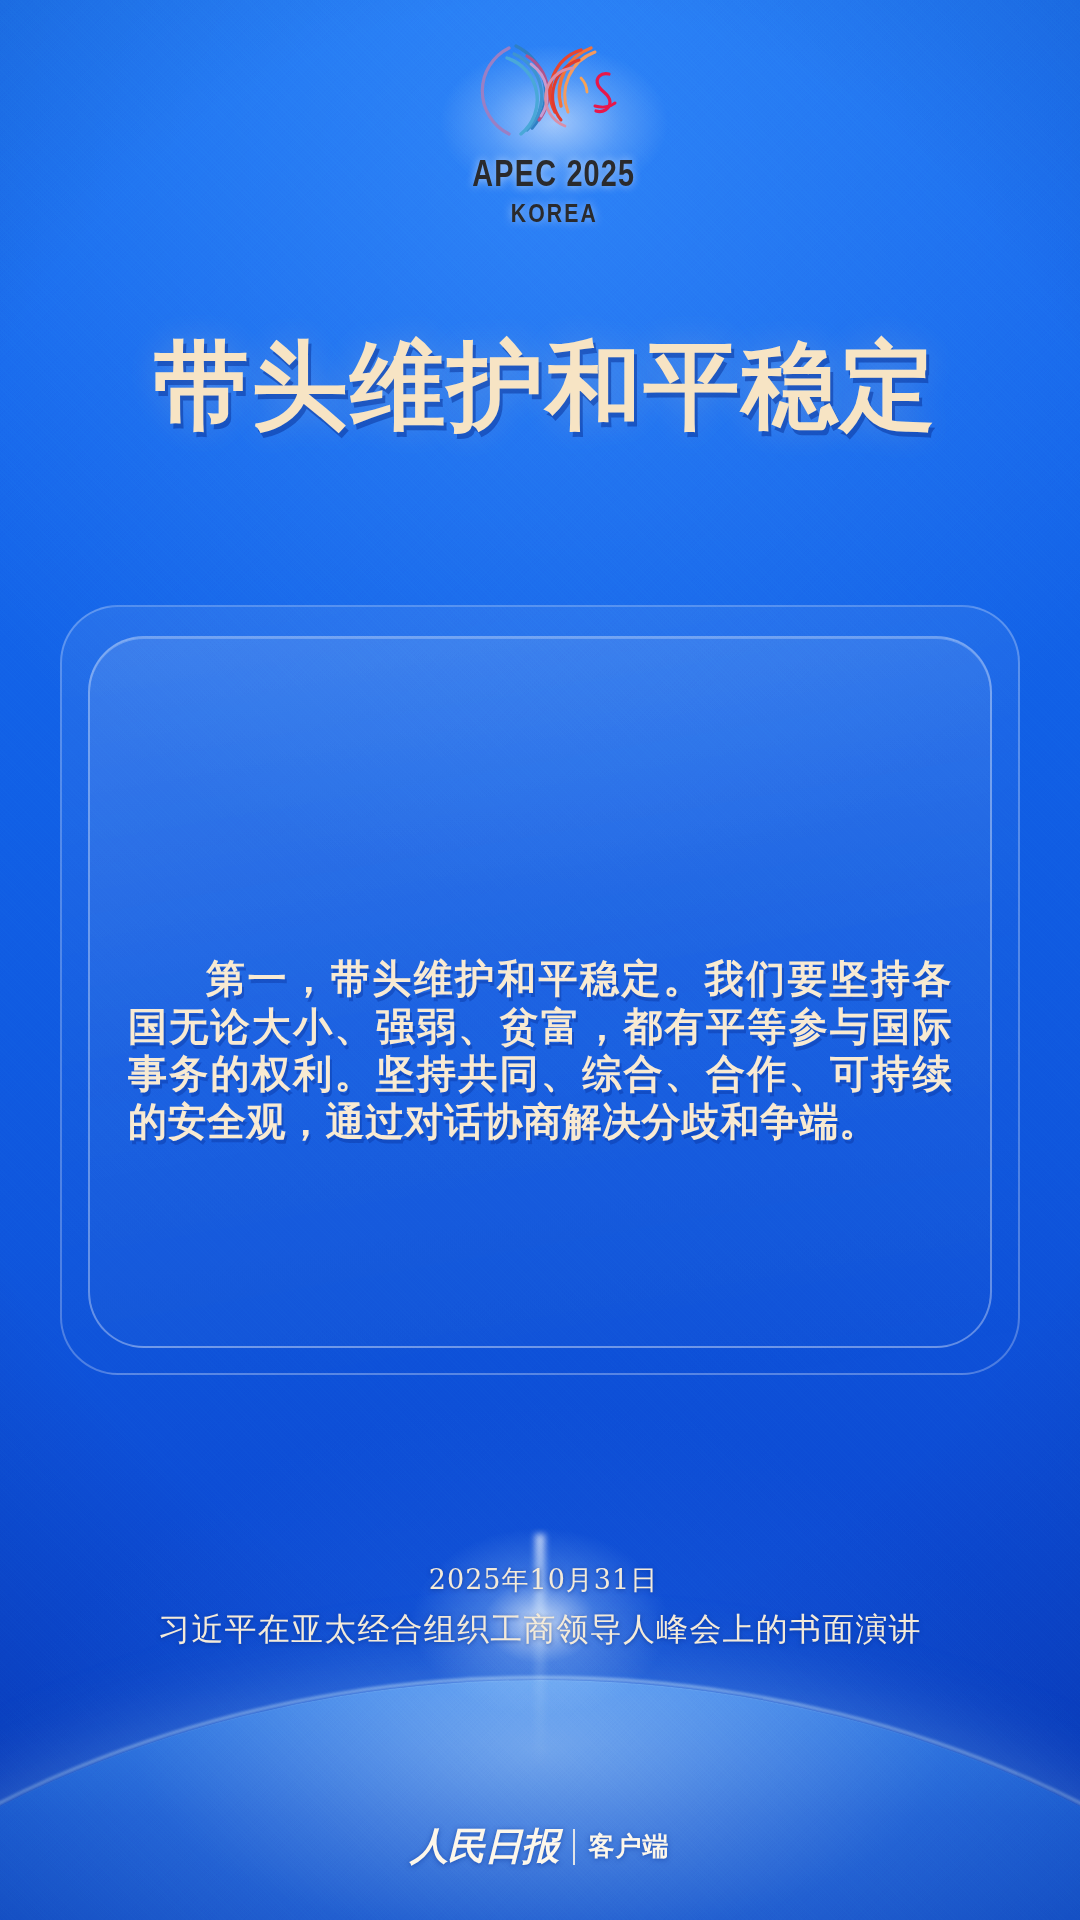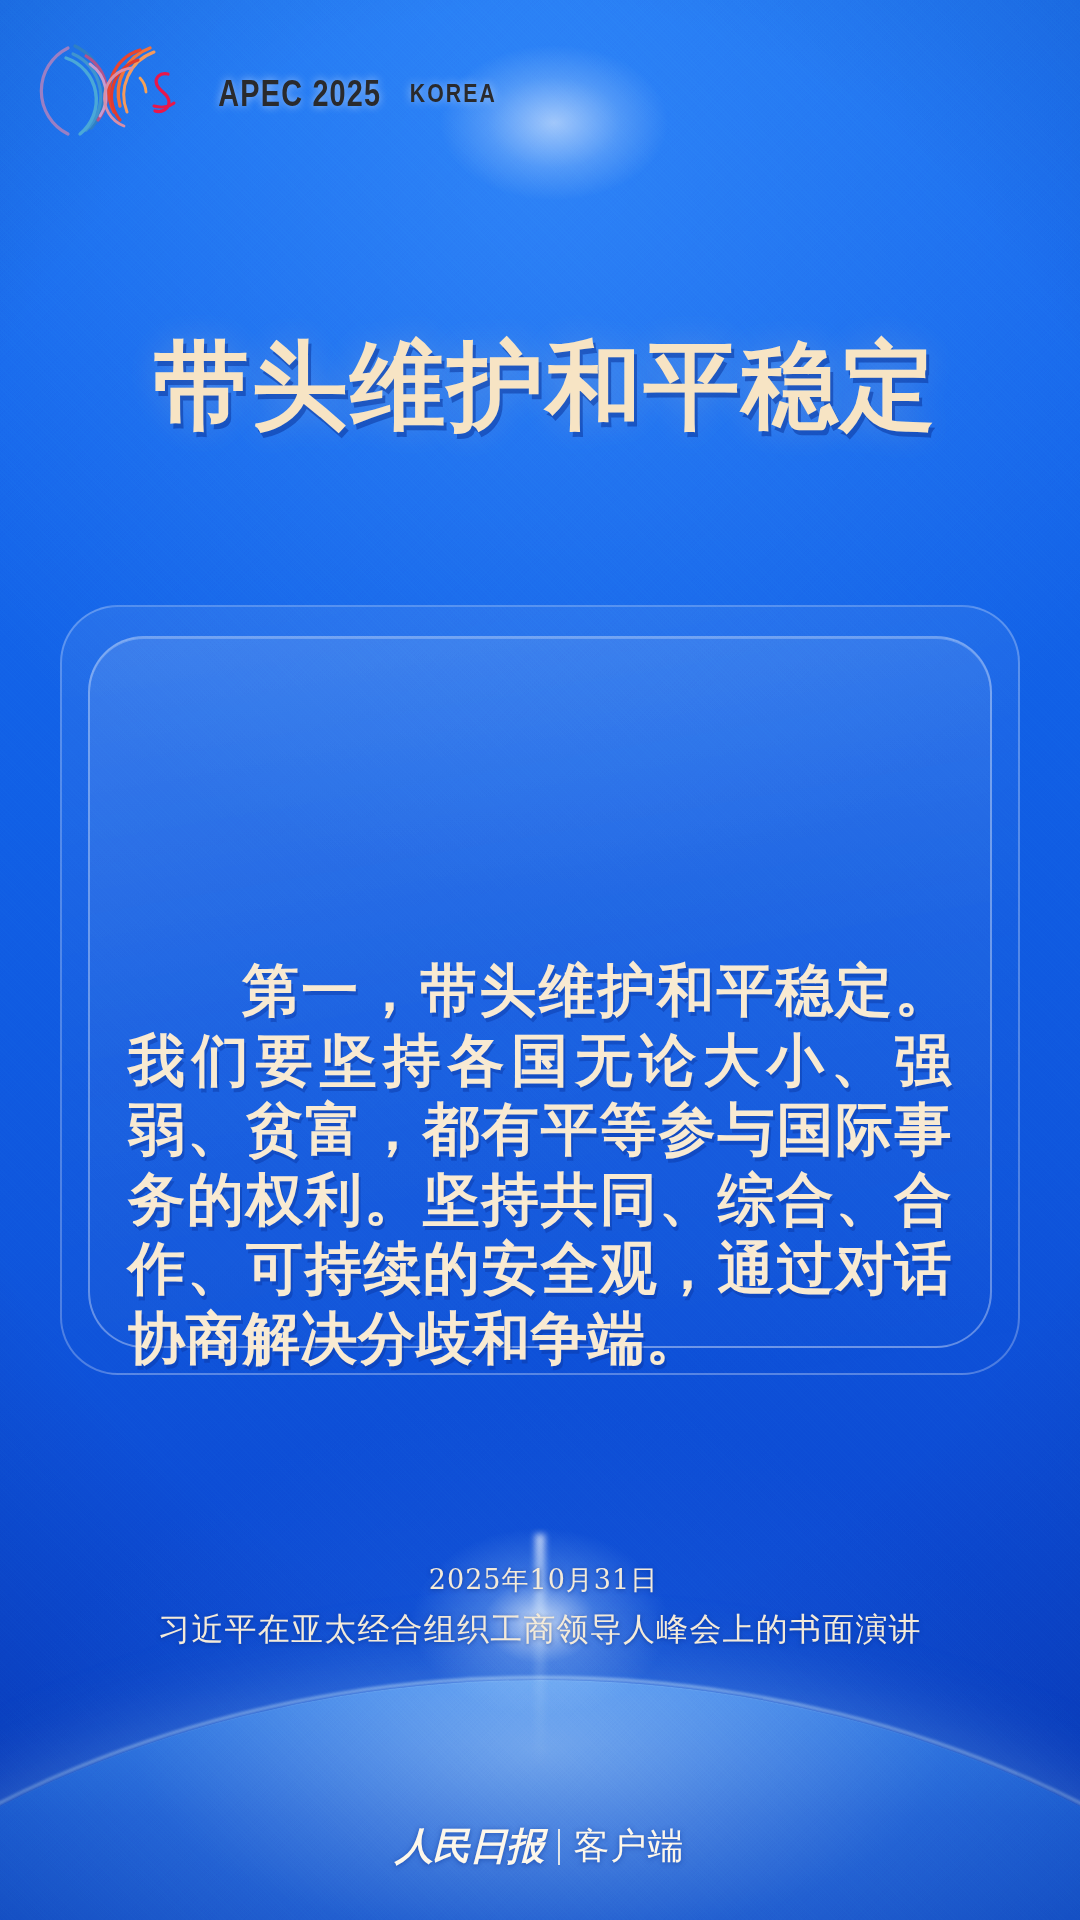--- a/index.html
+++ b/index.html
@@ -37,21 +37,21 @@
     mix-blend-mode:overlay;
   }
   #vignette{
     position:absolute; inset:0; pointer-events:none;
     background:radial-gradient(115% 80% at 50% 42%, rgba(255,255,255,0) 52%, rgba(0,20,90,.30) 100%);
   }
 
   
   #logo-block{
     position:absolute; top:34px; left:0; right:0;
-    display:flex; flex-direction:row; align-items:center;margin-left:28px;
+    display:flex; flex-direction:column; align-items:center;margin-left:28px;
   }
   .logo-glow{
     position:absolute; top:-12px; left:50%; transform:translateX(-50%);
     width:330px; height:240px;
     background:radial-gradient(ellipse 48% 45% at 50% 42%, rgba(255,255,255,.55) 0%, rgba(210,232,255,.22) 42%, rgba(255,255,255,0) 72%);
     pointer-events:none;
   }
   #apec-mark{ position:relative; width:170px; height:115px; }
   #apec-wordmark{
     position:relative;
@@ -111,21 +111,21 @@
     background:linear-gradient(170deg, rgba(255,255,255,.105) 0%, rgba(255,255,255,.035) 50%, rgba(255,255,255,.010) 100%);
     box-shadow:inset 0 1px 0 rgba(255,255,255,.25);
   }
 
   #body-copy{
     position:absolute;
     left:128px; top:955px;
     width:824px;
     font-family:"DejaVu Serif", "Liberation Serif", serif;
     font-weight:700;
-    font-size:57px;
+    font-size:39px;
     line-height:1.22;
     letter-spacing:0.5px;
     text-align:justify;
     text-align-last:left;
     color:#f8ead2;
     text-shadow:2px 4px 0 rgba(10,52,160,.42);
     text-indent:2em;
   }
 
   
@@ -193,22 +193,22 @@
     letter-spacing:-1px;
     color:#fdf7ea;
     text-shadow:0 1px 5px rgba(10,50,150,.55);
   }
   #brand-divider{
     width:2px; height:36px;
     background:rgba(253,247,234,.85);
   }
   #brand-app{
     font-family:"DejaVu Sans", "Liberation Sans", sans-serif;
-    font-weight:400;
-    font-size:36px;
+    font-weight:700;
+    font-size:26px;
     letter-spacing:1px;
     color:#fdf7ea;
     text-shadow:0 1px 5px rgba(10,50,150,.55);
   }
 </style>
 </head>
 <body>
 
 <div id="poster">
 

